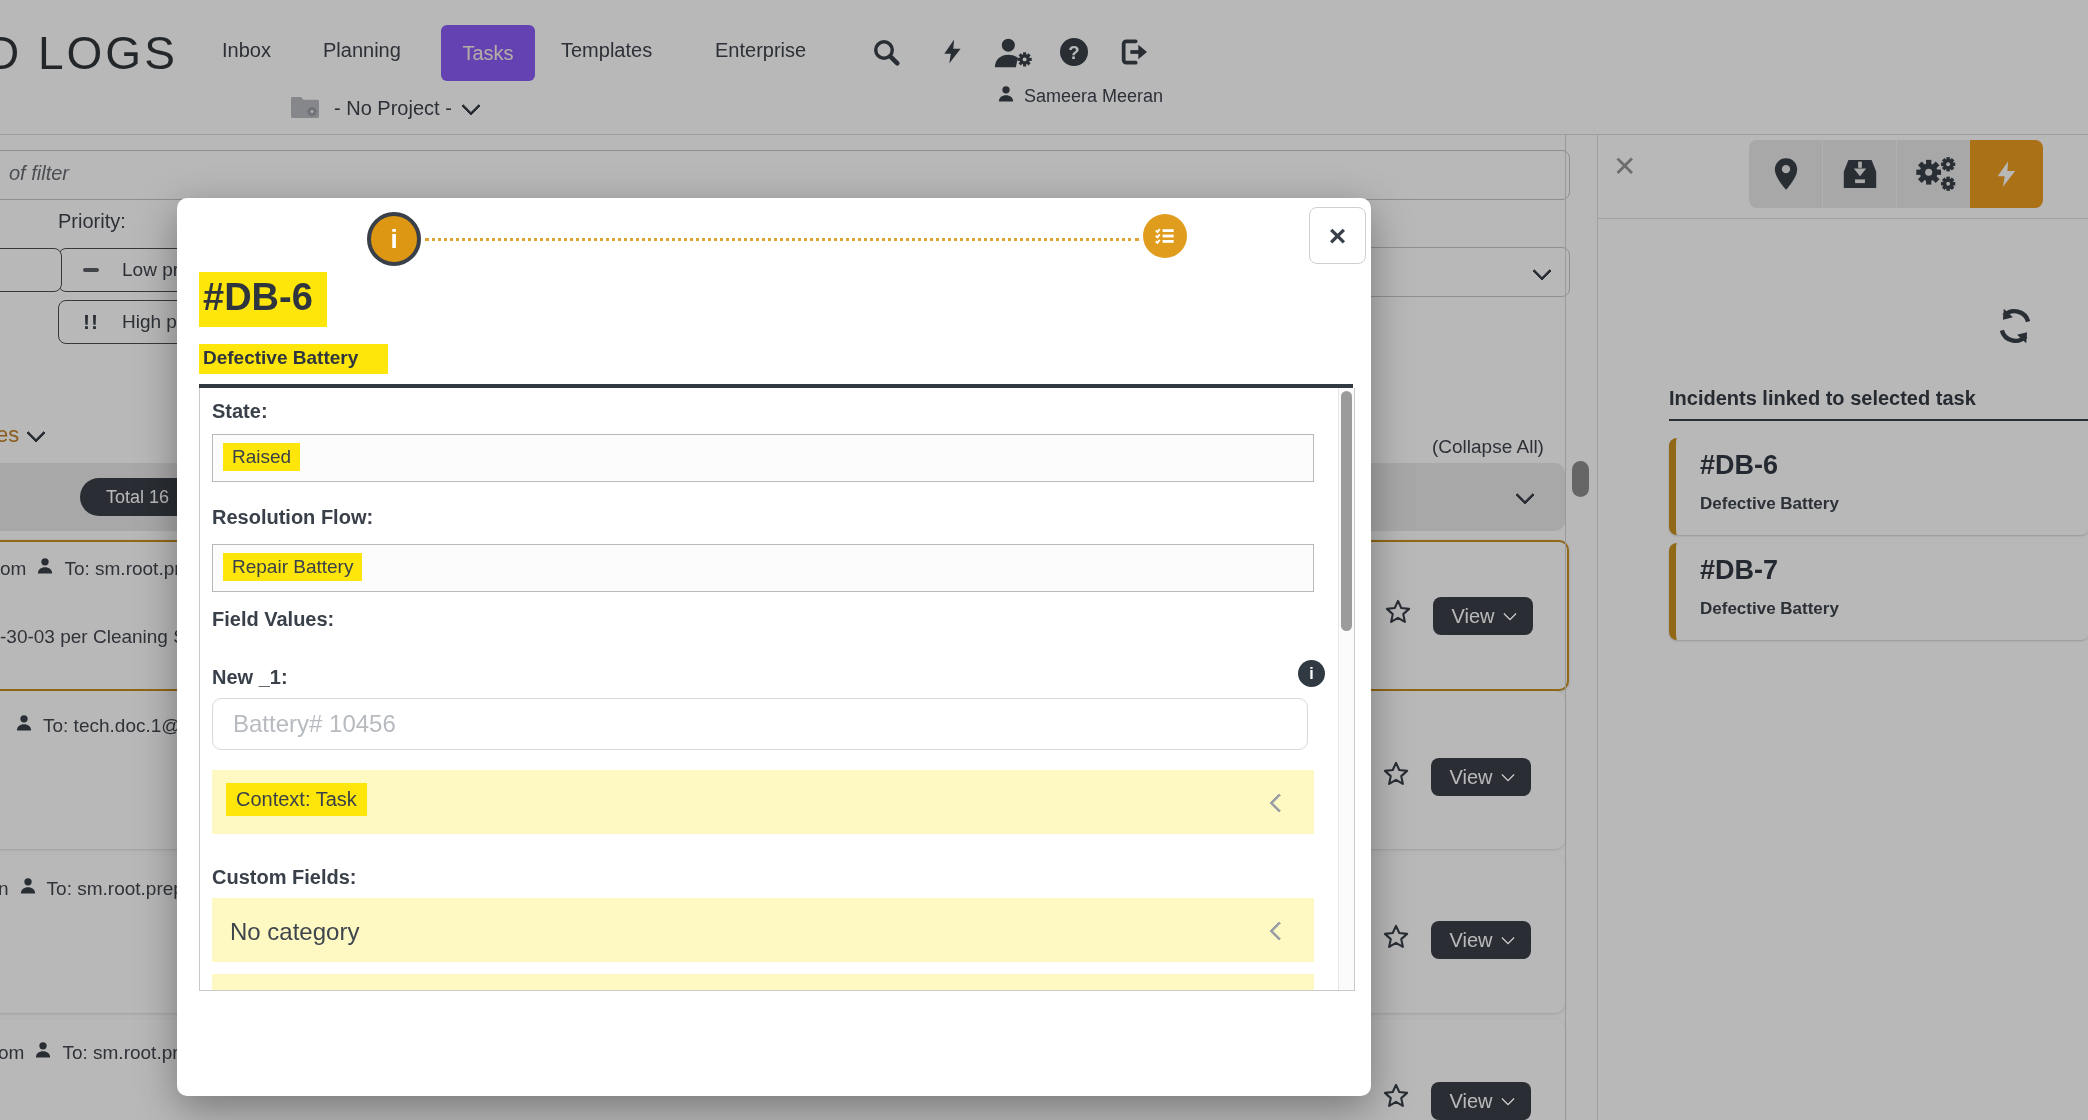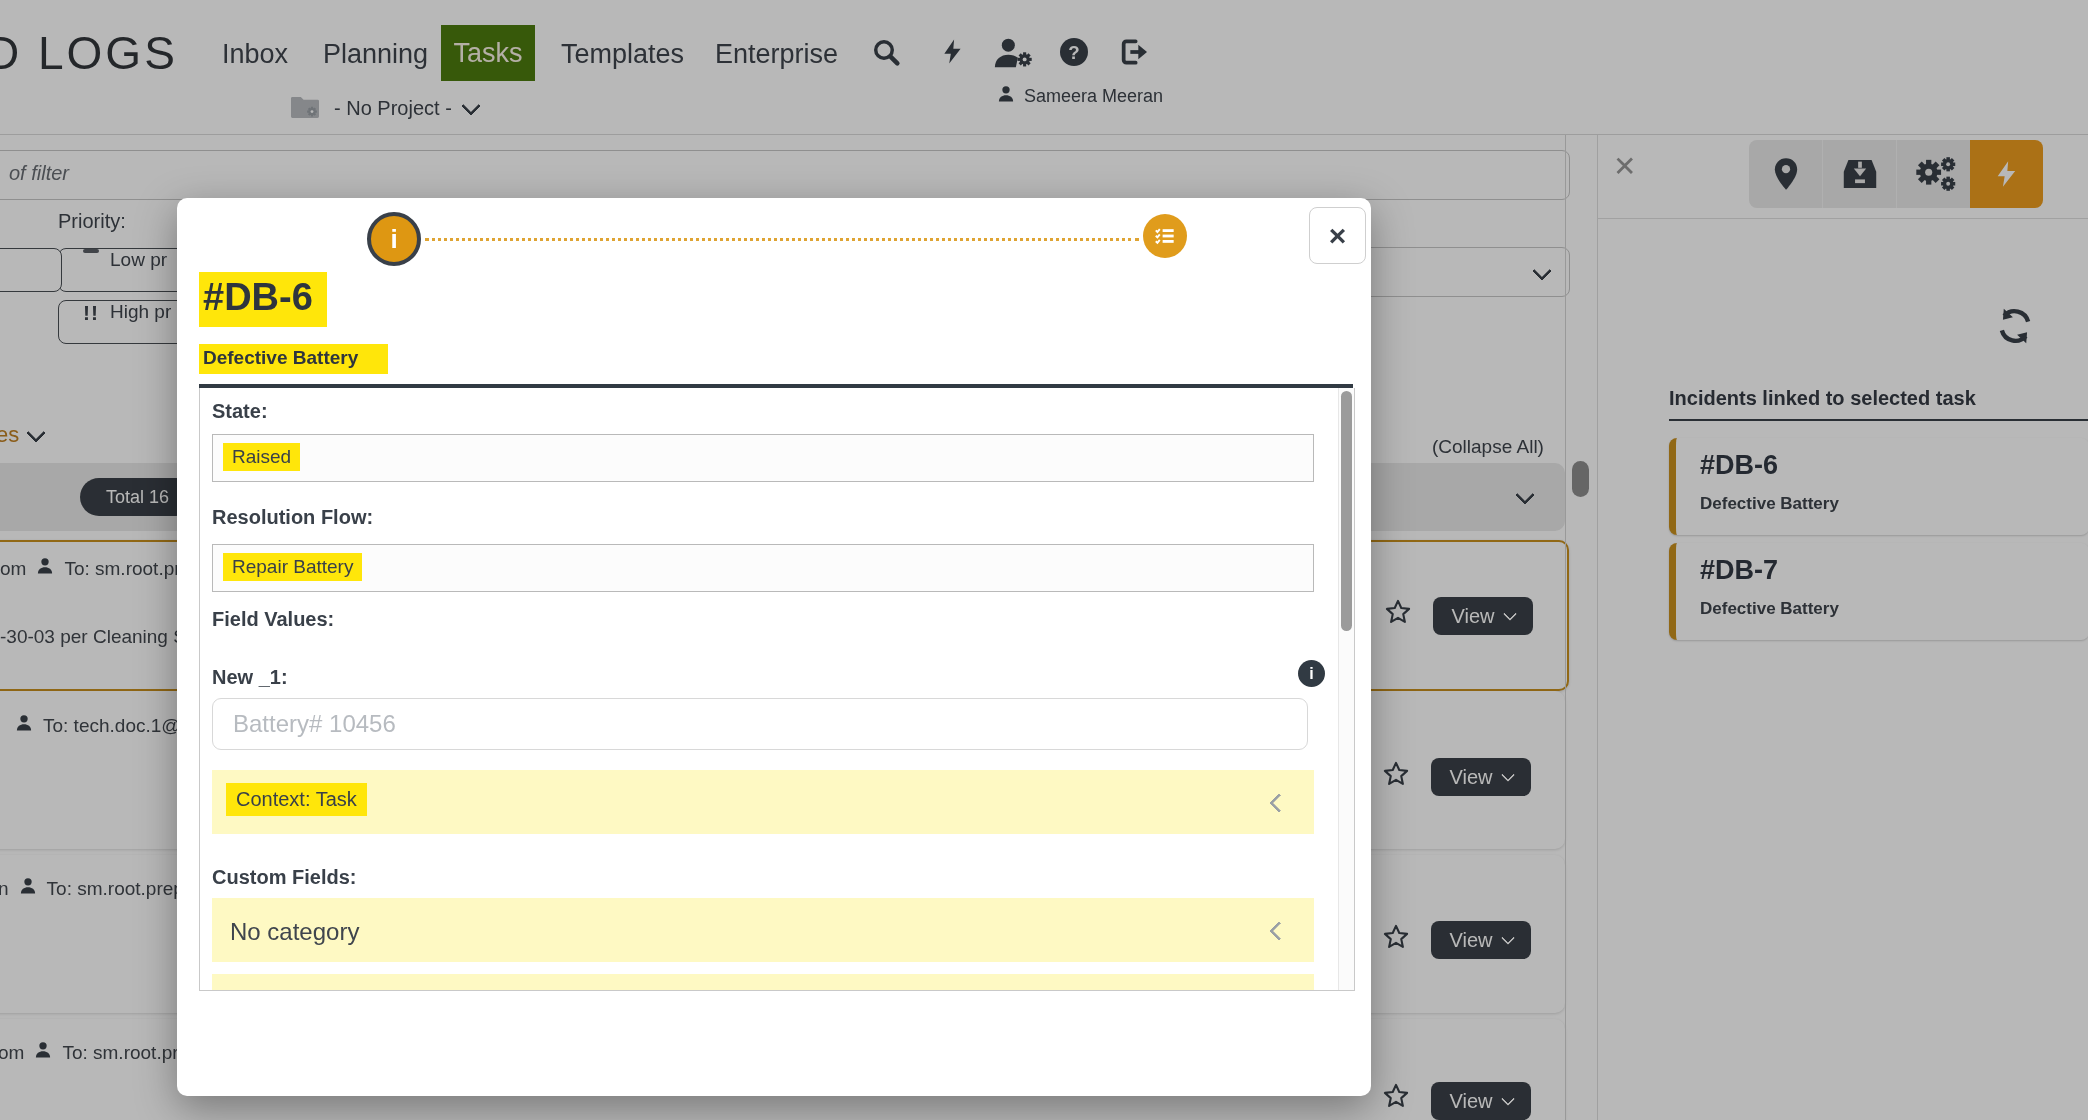--- a/index.html
+++ b/index.html
@@ -2,36 +2,36 @@
 <html><head>
 <meta charset="utf-8">
 <style>
   html,body{margin:0;padding:0;background:#888;}
   .canvas{position:relative;width:2088px;height:1120px;overflow:hidden;background:#fff;
     font-family:"Liberation Sans","DejaVu Sans",sans-serif;color:#43484f;}
   .abs{position:absolute;}
   
   .topbar{left:0;top:0;width:2088px;height:134px;background:#fff;border-bottom:1px solid #dadada;}
   .logo{font-size:46px;font-weight:200;letter-spacing:3px;color:#33363b;white-space:nowrap;}
-  .navlink{font-size:27px;color:#3f454d;cursor:pointer;white-space:nowrap;}
-  .nav-active{background:#4d7c0f;color:#faf3e6;border-radius:0;display:flex;align-items:center;justify-content:center;text-align:center;}
+  .navlink{font-size:20px;color:#3f454d;cursor:pointer;white-space:nowrap;}
+  .nav-active{background:#8b5cf6;color:#faf3e6;border-radius:6px;display:flex;align-items:center;justify-content:center;text-align:center;}
   .userline{display:flex;align-items:center;gap:8px;font-size:18px;color:#3f454d;}
   .projline{font-size:20px;color:#3f454d;}
   
   .chv{display:inline-block;width:11px;height:11px;border-right:3px solid #394049;border-bottom:3px solid #394049;
        border-radius:1.5px;transform:rotate(45deg);}
   .chv-left{display:inline-block;width:11px;height:11px;border-right:3px solid #9aa0a5;border-bottom:3px solid #9aa0a5;
        border-radius:1.5px;transform:rotate(135deg);}
   .chv-sm{display:inline-block;width:8px;height:8px;border-right:2.5px solid #fff;border-bottom:2.5px solid #fff;
        border-radius:1px;transform:rotate(45deg);margin-top:-4px;}
   
   .filterbox{background:#fff;border:1px solid #c6c6c6;border-radius:8px;}
   .filtertext{font-style:italic;font-size:20px;color:#686d73;}
   .plabel{font-size:20px;color:#3f454d;}
-  .pbtn{border:1.5px solid #4a4f55;border-radius:8px;background:#fff;display:flex;align-items:flex-start;gap:11px;
+  .pbtn{border:1.5px solid #4a4f55;border-radius:8px;background:#fff;display:flex;align-items:center;gap:23px;
         padding:0 24px;font-size:19px;color:#3f454d;}
   .minus{display:inline-block;width:16px;height:4px;background:#5a5f66;border-radius:2px;}
   .eslink{font-size:22px;color:#c08124;}
   .collapse{font-size:19px;color:#3f454d;}
   .grouphdr{background:#e9e9e9;border-radius:10px;}
   .totalpill{background:#3b4148;color:#fff;border-radius:19px;font-size:18px;line-height:38px;padding:0 26px;height:38px;}
   .card{background:#fff;border-radius:10px;box-shadow:0 1px 3px rgba(0,0,0,.14);}
   .card.sel{border:2px solid #c9901e;}
   .rowtext{font-size:19px;color:#43484f;display:flex;align-items:center;gap:9px;white-space:nowrap;}
   .viewbtn{background:#3b4148;color:#fff;border-radius:8px;font-size:20px;display:flex;align-items:center;

